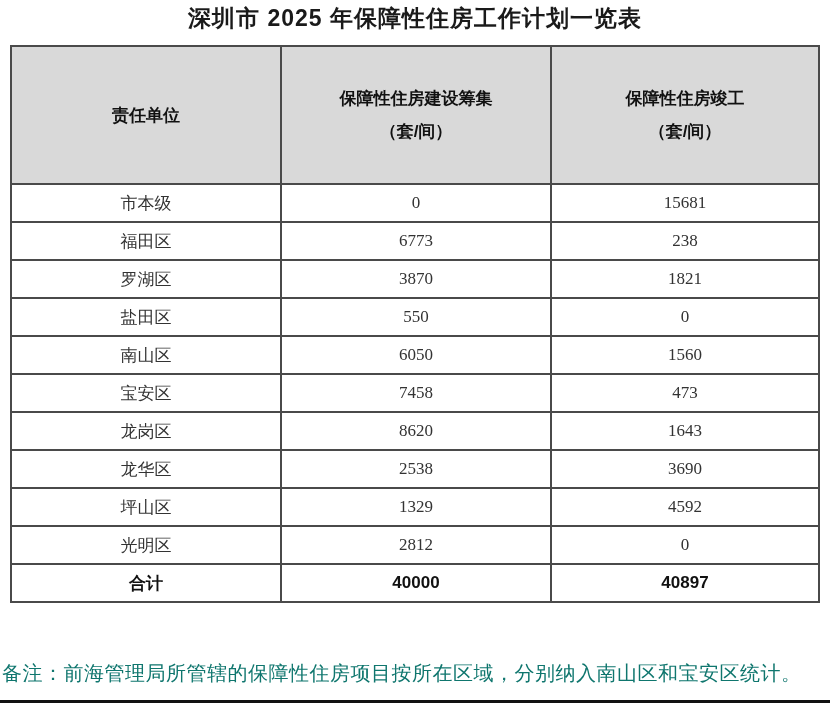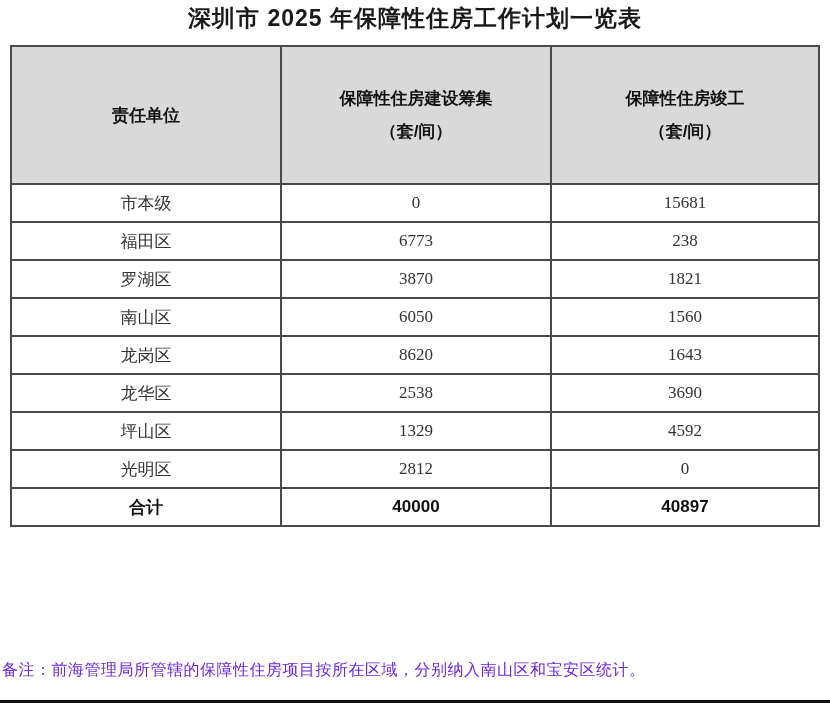--- a/index.html
+++ b/index.html
@@ -61,22 +61,22 @@
     font-family: "Liberation Sans", "DejaVu Sans", sans-serif;
     font-weight: bold;
     font-size: 17px;
     color: #111111;
     background: #ffffff;
   }
   .footnote {
     position: absolute;
     left: 2px; top: 660px;
     width: 800px;
-    font-size: 16px;
-    color: #6d28d9;
+    font-size: 20px;
+    color: #0f766e;
     letter-spacing: 0.5px;
   }
   .bottom-rule {
     position: absolute;
     left: 0; top: 700px;
     width: 830px; height: 3px;
     background: #111111;
   }
 </style>
 </head>
@@ -116,23 +116,33 @@
         <td>福田区</td>
         <td>6773</td>
         <td>238</td>
       </tr>
       <tr class="data-row">
         <td>罗湖区</td>
         <td>3870</td>
         <td>1821</td>
       </tr>
       <tr class="data-row">
+        <td>盐田区</td>
+        <td>550</td>
+        <td>0</td>
+      </tr>
+      <tr class="data-row">
         <td>南山区</td>
         <td>6050</td>
         <td>1560</td>
+      </tr>
+      <tr class="data-row">
+        <td>宝安区</td>
+        <td>7458</td>
+        <td>473</td>
       </tr>
       <tr class="data-row">
         <td>龙岗区</td>
         <td>8620</td>
         <td>1643</td>
       </tr>
       <tr class="data-row">
         <td>龙华区</td>
         <td>2538</td>
         <td>3690</td>

